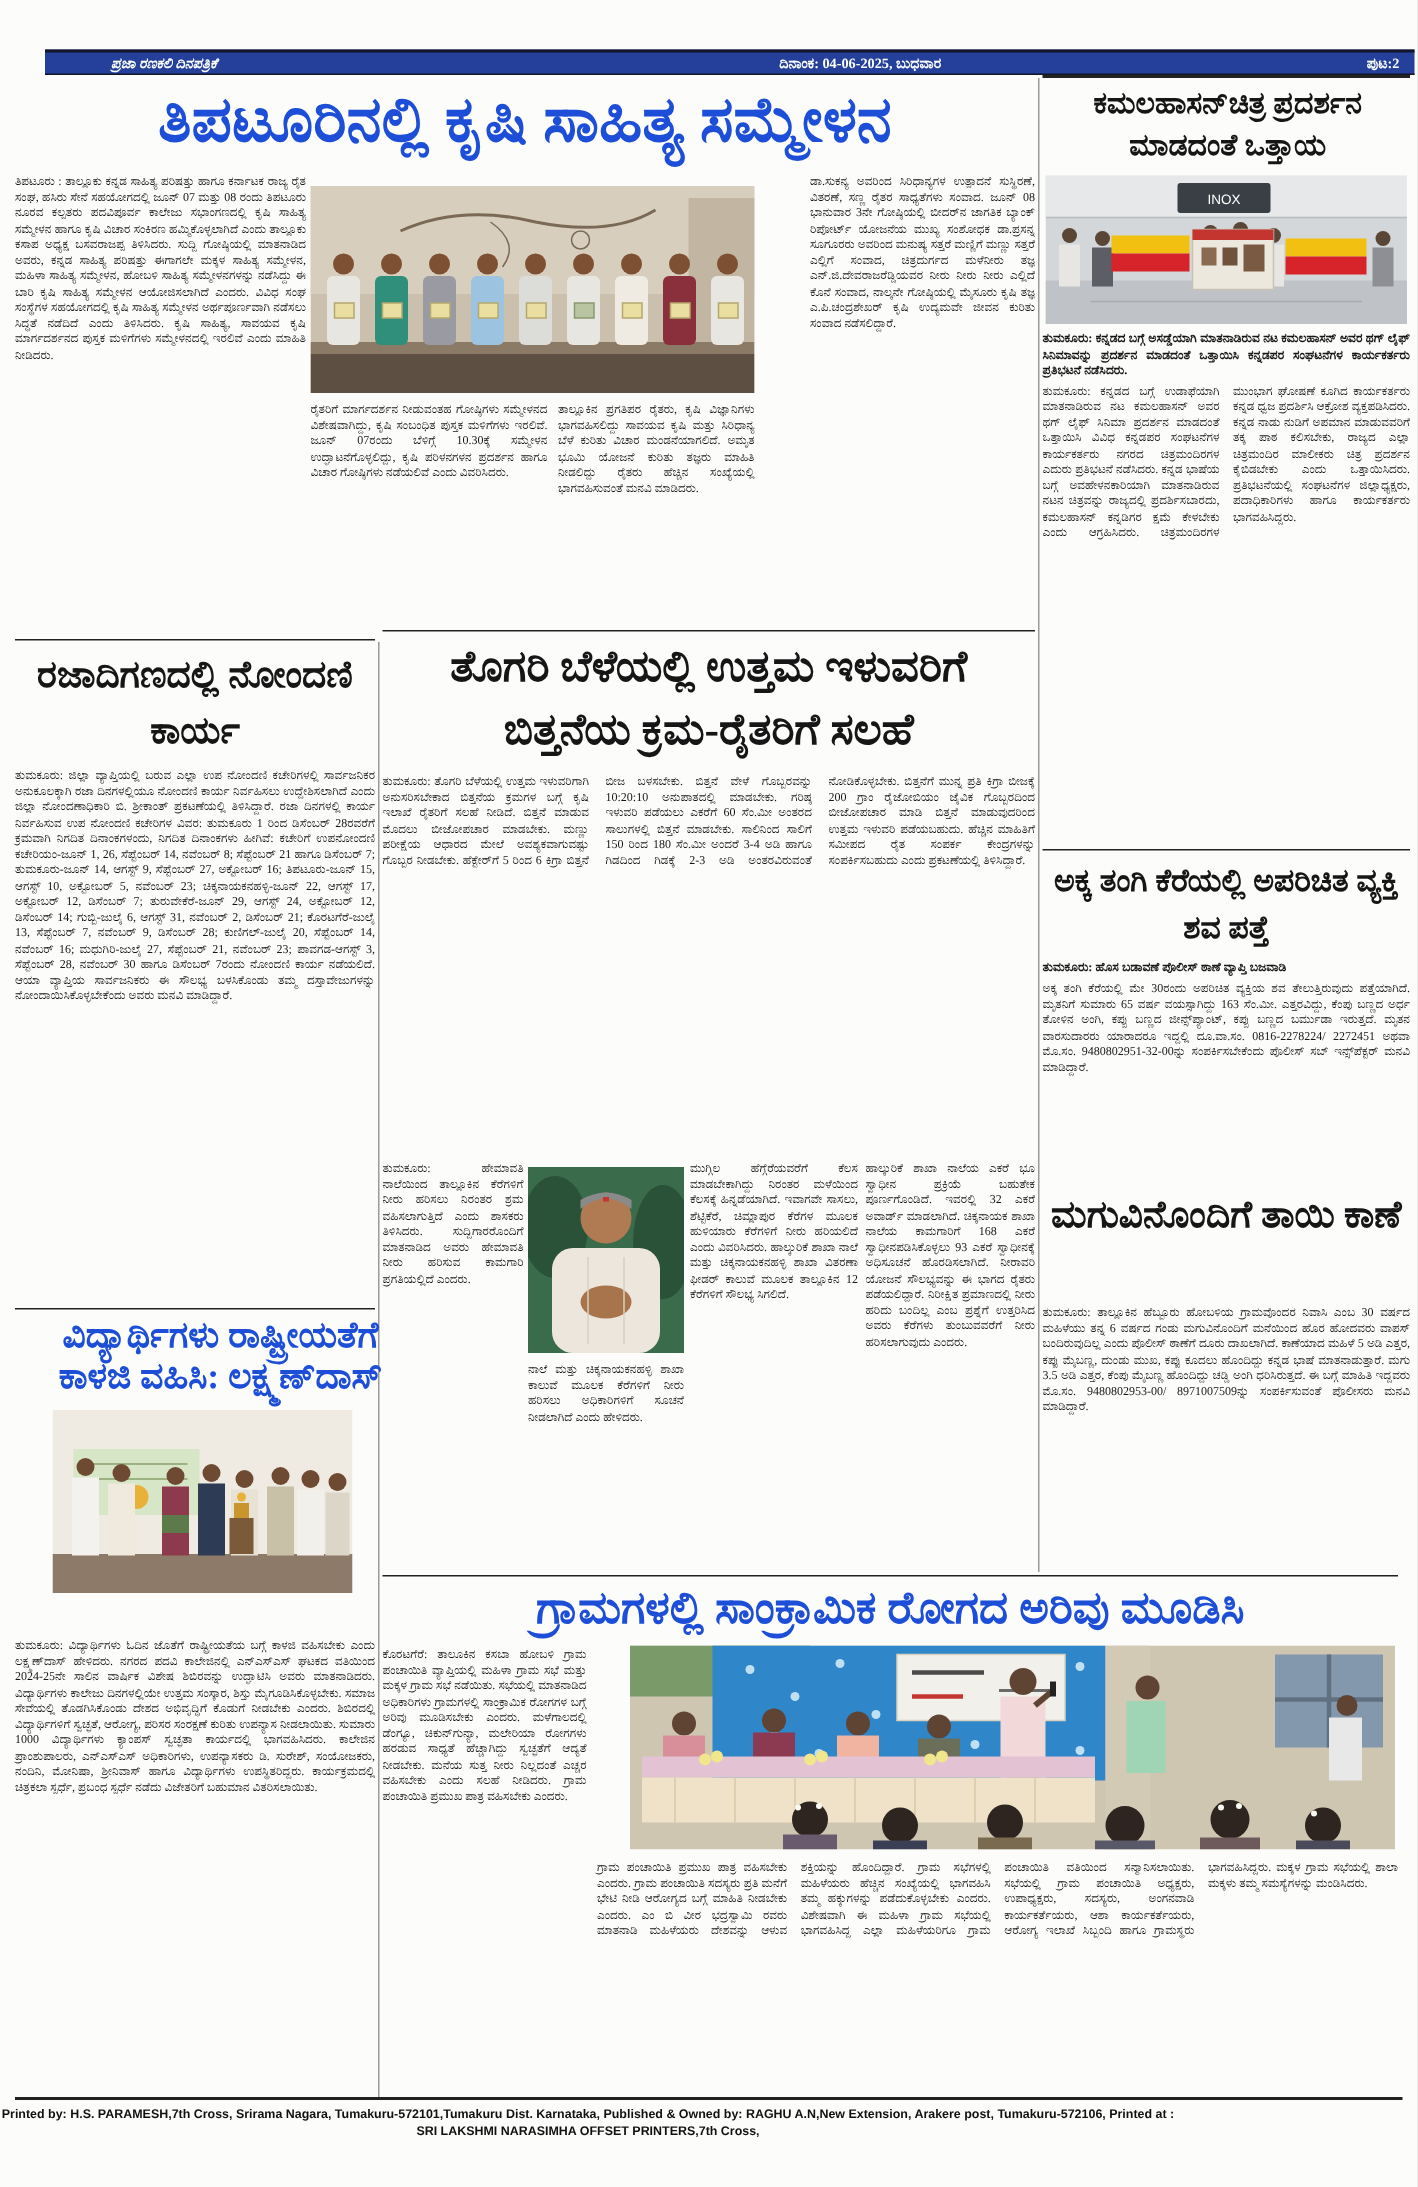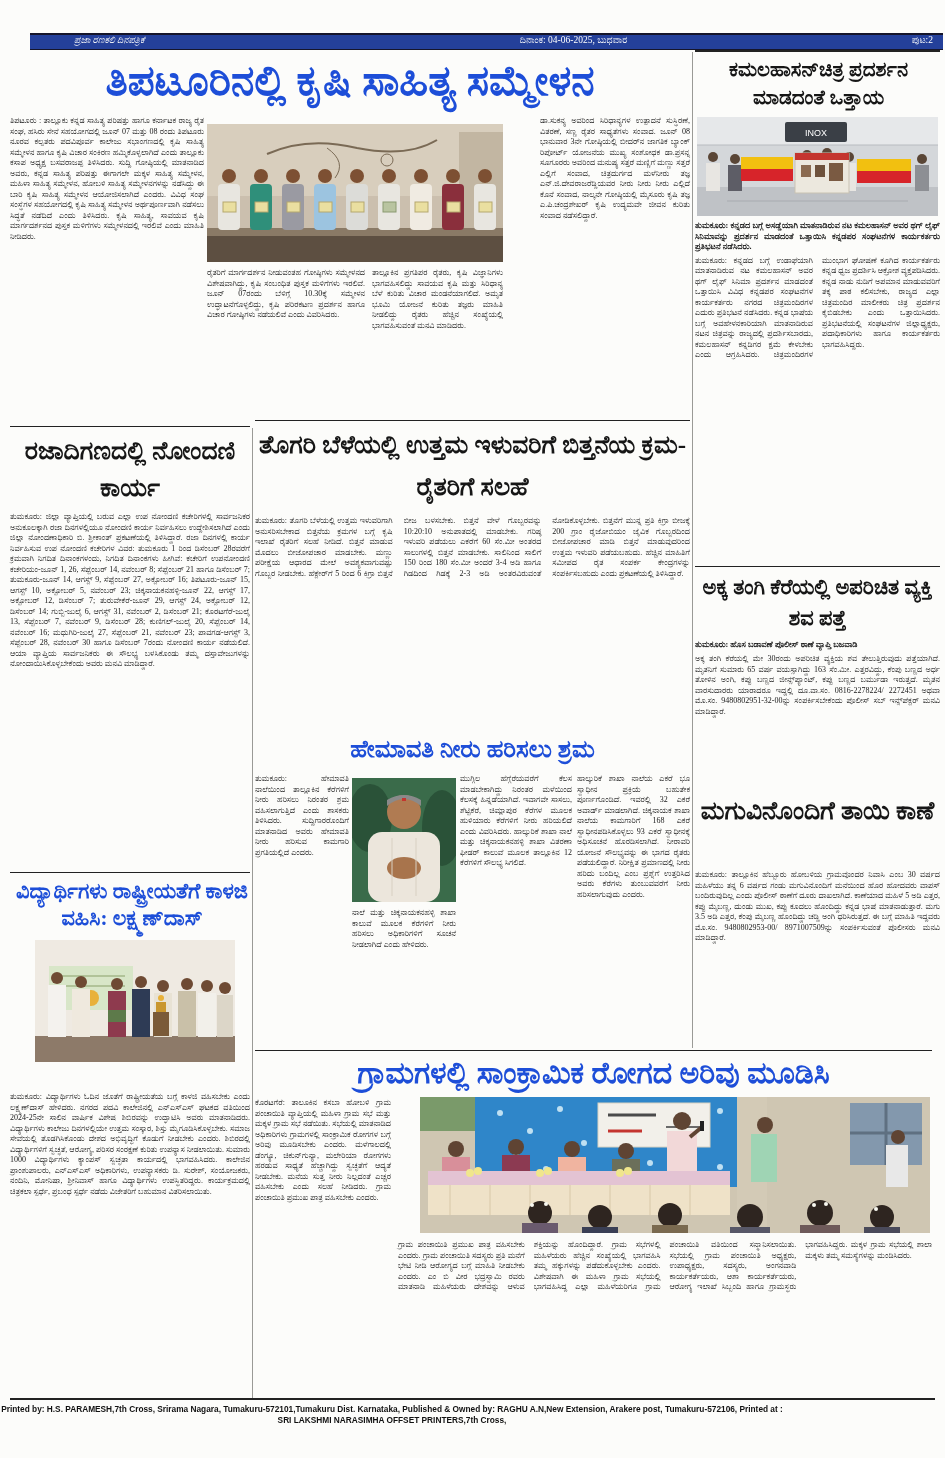--- a/index.html
+++ b/index.html
@@ -6,21 +6,21 @@
   .sheet{position:relative;width:945px;height:1458px;margin:0 auto;background:#fcfcfa;
          font-family:"Liberation Serif",serif;color:#161616;overflow:hidden}
   .abs{position:absolute;box-sizing:border-box}
   .bt{font-size:8px;line-height:10.5px;text-align:justify;word-break:break-word}
   .cap{font-weight:bold;font-size:8.2px;line-height:10.6px;text-align:justify}
   .hl{font-weight:bold;text-align:center}
   .red{color:#1d4ed8}
   .rule{background:#222}
   .vrule{background:#9a9a96;width:1px}
   .bar{background:#24409a;border-top:2px solid #15152a;border-bottom:1px solid #15152a;
-       color:#fff;display:flex;font-size:9.5px;font-weight:normal}
+       color:#fff;display:flex;align-items:center;font-size:9.5px;font-weight:bold}
   .bar .l{font-style:italic;padding-left:44px;flex:0 0 260px}
   .bar .c{flex:1;text-align:center}
   .bar .r{flex:0 0 120px;text-align:right;padding-right:10px}
   .cols2{column-count:2;column-gap:9px}
   .cols3{column-count:3;column-gap:11px}
   .cols4{column-count:4;column-gap:9px}
   .footer{font-family:"Liberation Sans",sans-serif;font-size:8.3px;font-weight:bold;
           text-align:center;line-height:11px;color:#111}
   svg{display:block}
 </style>
@@ -144,34 +144,33 @@
           </g>
         <g transform="translate(264,0)">
             <circle cx="14" cy="52" r="7" fill="#7d5033"></circle>
             <rect x="3" y="60" width="22" height="46" rx="4" fill="#e8e6e0"></rect>
             <rect x="8" y="78" width="13" height="10" fill="#eadfa0" stroke="#b5a86e"></rect>
           </g>
       </g>
     </svg>
   </div>
 
-  <div class="abs bt" style="left:207px;top:268px;width:158px;height:154px">ರೈತರಿಗೆ ಮಾರ್ಗದರ್ಶನ ನೀಡುವಂತಹ ಗೋಷ್ಠಿಗಳು ಸಮ್ಮೇಳನದ ವಿಶೇಷವಾಗಿದ್ದು, ಕೃಷಿ ಸಂಬಂಧಿತ ಪುಸ್ತಕ ಮಳಿಗೆಗಳು ಇರಲಿವೆ. ಜೂನ್ 07ರಂದು ಬೆಳಿಗ್ಗೆ 10.30ಕ್ಕೆ ಸಮ್ಮೇಳನ ಉದ್ಘಾಟನೆಗೊಳ್ಳಲಿದ್ದು, ಕೃಷಿ ಪರಿರಕಟಣ ಪ್ರದರ್ಶನ ಹಾಗೂ ವಿಚಾರ ಗೋಷ್ಠಿಗಳು ನಡೆಯಲಿವೆ ಎಂದು ವಿವರಿಸಿದರು.</div>
+  <div class="abs bt" style="left:207px;top:268px;width:158px;height:154px">ರೈತರಿಗೆ ಮಾರ್ಗದರ್ಶನ ನೀಡುವಂತಹ ಗೋಷ್ಠಿಗಳು ಸಮ್ಮೇಳನದ ವಿಶೇಷವಾಗಿದ್ದು, ಕೃಷಿ ಸಂಬಂಧಿತ ಪುಸ್ತಕ ಮಳಿಗೆಗಳು ಇರಲಿವೆ. ಜೂನ್ 07ರಂದು ಬೆಳಿಗ್ಗೆ 10.30ಕ್ಕೆ ಸಮ್ಮೇಳನ ಉದ್ಘಾಟನೆಗೊಳ್ಳಲಿದ್ದು, ಕೃಷಿ ಪರಿಳನಗಳನ ಪ್ರದರ್ಶನ ಹಾಗೂ ವಿಚಾರ ಗೋಷ್ಠಿಗಳು ನಡೆಯಲಿವೆ ಎಂದು ವಿವರಿಸಿದರು.</div>
   <div class="abs bt" style="left:372px;top:268px;width:131px;height:154px">ತಾಲ್ಲೂಕಿನ ಪ್ರಗತಿಪರ ರೈತರು, ಕೃಷಿ ವಿಜ್ಞಾನಿಗಳು ಭಾಗವಹಿಸಲಿದ್ದು ಸಾವಯವ ಕೃಷಿ ಮತ್ತು ಸಿರಿಧಾನ್ಯ ಬೆಳೆ ಕುರಿತು ವಿಚಾರ ಮಂಡನೆಯಾಗಲಿದೆ. ಅಮೃತ ಭೂಮಿ ಯೋಜನೆ ಕುರಿತು ತಜ್ಞರು ಮಾಹಿತಿ ನೀಡಲಿದ್ದು ರೈತರು ಹೆಚ್ಚಿನ ಸಂಖ್ಯೆಯಲ್ಲಿ ಭಾಗವಹಿಸುವಂತೆ ಮನವಿ ಮಾಡಿದರು.</div>
   <div class="abs bt" style="left:540px;top:116px;width:150px;height:306px">ಡಾ.ಸುಕನ್ಯ ಅವರಿಂದ ಸಿರಿಧಾನ್ಯಗಳ ಉತ್ಪಾದನೆ ಸುಸ್ಥಿರಣೆ, ವಿತರಣೆ, ಸಣ್ಣ ರೈತರ ಸಾಧ್ಯತೆಗಳು ಸಂವಾದ. ಜೂನ್ 08 ಭಾನುವಾರ 3ನೇ ಗೋಷ್ಠಿಯಲ್ಲಿ ಬೀದರ್‌ನ ಜಾಗತಿಕ ಬ್ಯಾಂಕ್ ರಿಪೋರ್ಟ್ ಯೋಜನೆಯ ಮುಖ್ಯ ಸಂಶೋಧಕ ಡಾ.ಪ್ರಸನ್ನ ಸೂಗೂರರು ಅವರಿಂದ ಮನುಷ್ಯ ಸತ್ತರೆ ಮಣ್ಣಿಗೆ ಮಣ್ಣು ಸತ್ತರೆ ಎಲ್ಲಿಗೆ ಸಂವಾದ, ಚಿತ್ರದುರ್ಗದ ಮಳೆನೀರು ತಜ್ಞ ಎನ್.ಜಿ.ದೇವರಾಜರೆಡ್ಡಿಯವರ ನೀರು ನೀರು ನೀರು ಎಲ್ಲಿದೆ ಕೊನೆ ಸಂವಾದ, ನಾಲ್ಕನೇ ಗೋಷ್ಠಿಯಲ್ಲಿ ಮೈಸೂರು ಕೃಷಿ ತಜ್ಞ ಎ.ಪಿ.ಚಂದ್ರಶೇಖರ್ ಕೃಷಿ ಉದ್ಯಮವೇ ಜೀವನ ಕುರಿತು ಸಂವಾದ ನಡೆಸಲಿದ್ದಾರೆ.</div>
 
   <div class="abs rule" style="left:10px;top:426px;width:240px;height:1px"></div>
   <div class="abs rule" style="left:255px;top:420px;width:435px;height:1px"></div>
 
   <div class="abs hl" style="left:10px;top:432px;width:240px;height:76px;font-size:25px;line-height:37px">ರಜಾದಿಗಣದಲ್ಲಿ ನೋಂದಣಿ ಕಾರ್ಯ</div>
   <div class="abs bt" style="left:10px;top:512px;width:240px;height:356px">ತುಮಕೂರು: ಜಿಲ್ಲಾ ವ್ಯಾಪ್ತಿಯಲ್ಲಿ ಬರುವ ಎಲ್ಲಾ ಉಪ ನೋಂದಣಿ ಕಚೇರಿಗಳಲ್ಲಿ ಸಾರ್ವಜನಿಕರ ಅನುಕೂಲಕ್ಕಾಗಿ ರಜಾ ದಿನಗಳಲ್ಲಿಯೂ ನೋಂದಣಿ ಕಾರ್ಯ ನಿರ್ವಹಿಸಲು ಉದ್ದೇಶಿಸಲಾಗಿದೆ ಎಂದು ಜಿಲ್ಲಾ ನೋಂದಣಾಧಿಕಾರಿ ಬಿ. ಶ್ರೀಕಾಂತ್ ಪ್ರಕಟಣೆಯಲ್ಲಿ ತಿಳಿಸಿದ್ದಾರೆ. ರಜಾ ದಿನಗಳಲ್ಲಿ ಕಾರ್ಯ ನಿರ್ವಹಿಸುವ ಉಪ ನೋಂದಣಿ ಕಚೇರಿಗಳ ವಿವರ: ತುಮಕೂರು 1 ರಿಂದ ಡಿಸೆಂಬರ್ 28ರವರೆಗೆ ಕ್ರಮವಾಗಿ ನಿಗದಿತ ದಿನಾಂಕಗಳಂದು, ನಿಗದಿತ ದಿನಾಂಕಗಳು ಹೀಗಿವೆ: ಕಚೇರಿಗೆ ಉಪನೋಂದಣಿ ಕಚೇರಿಯಂ-ಜೂನ್ 1, 26, ಸೆಪ್ಟೆಂಬರ್ 14, ನವೆಂಬರ್ 8; ಸೆಪ್ಟೆಂಬರ್ 21 ಹಾಗೂ ಡಿಸೆಂಬರ್ 7; ತುಮಕೂರು-ಜೂನ್ 14, ಆಗಸ್ಟ್ 9, ಸೆಪ್ಟೆಂಬರ್ 27, ಅಕ್ಟೋಬರ್ 16; ತಿಪಟೂರು-ಜೂನ್ 15, ಆಗಸ್ಟ್ 10, ಅಕ್ಟೋಬರ್ 5, ನವೆಂಬರ್ 23; ಚಿಕ್ಕನಾಯಕನಹಳ್ಳಿ-ಜೂನ್ 22, ಆಗಸ್ಟ್ 17, ಅಕ್ಟೋಬರ್ 12, ಡಿಸೆಂಬರ್ 7; ತುರುವೇಕೆರೆ-ಜೂನ್ 29, ಆಗಸ್ಟ್ 24, ಅಕ್ಟೋಬರ್ 12, ಡಿಸೆಂಬರ್ 14; ಗುಬ್ಬಿ-ಜುಲೈ 6, ಆಗಸ್ಟ್ 31, ನವೆಂಬರ್ 2, ಡಿಸೆಂಬರ್ 21; ಕೊರಟಗೆರೆ-ಜುಲೈ 13, ಸೆಪ್ಟೆಂಬರ್ 7, ನವೆಂಬರ್ 9, ಡಿಸೆಂಬರ್ 28; ಕುಣಿಗಲ್-ಜುಲೈ 20, ಸೆಪ್ಟೆಂಬರ್ 14, ನವೆಂಬರ್ 16; ಮಧುಗಿರಿ-ಜುಲೈ 27, ಸೆಪ್ಟೆಂಬರ್ 21, ನವೆಂಬರ್ 23; ಪಾವಗಡ-ಆಗಸ್ಟ್ 3, ಸೆಪ್ಟೆಂಬರ್ 28, ನವೆಂಬರ್ 30 ಹಾಗೂ ಡಿಸೆಂಬರ್ 7ರಂದು ನೋಂದಣಿ ಕಾರ್ಯ ನಡೆಯಲಿದೆ. ಆಯಾ ವ್ಯಾಪ್ತಿಯ ಸಾರ್ವಜನಿಕರು ಈ ಸೌಲಭ್ಯ ಬಳಸಿಕೊಂಡು ತಮ್ಮ ದಸ್ತಾವೇಜುಗಳನ್ನು ನೋಂದಾಯಿಸಿಕೊಳ್ಳಬೇಕೆಂದು ಅವರು ಮನವಿ ಮಾಡಿದ್ದಾರೆ.</div>
 
-  <div class="abs hl" style="left:255px;top:424px;width:435px;height:86px;font-size:25px;line-height:42px">ತೊಗರಿ ಬೆಳೆಯಲ್ಲಿ ಉತ್ತಮ ಇಳುವರಿಗೆ ಬಿತ್ತನೆಯ ಕ್ರಮ-ರೈತರಿಗೆ ಸಲಹೆ</div>
+  <div class="abs hl" style="left:255px;top:424px;width:435px;height:86px;font-size:29px;line-height:42px">ತೊಗರಿ ಬೆಳೆಯಲ್ಲಿ ಉತ್ತಮ ಇಳುವರಿಗೆ ಬಿತ್ತನೆಯ ಕ್ರಮ-ರೈತರಿಗೆ ಸಲಹೆ</div>
   <div class="abs bt cols3" style="left:255px;top:516px;width:435px;height:212px">ತುಮಕೂರು: ತೊಗರಿ ಬೆಳೆಯಲ್ಲಿ ಉತ್ತಮ ಇಳುವರಿಗಾಗಿ ಅನುಸರಿಸಬೇಕಾದ ಬಿತ್ತನೆಯ ಕ್ರಮಗಳ ಬಗ್ಗೆ ಕೃಷಿ ಇಲಾಖೆ ರೈತರಿಗೆ ಸಲಹೆ ನೀಡಿದೆ. ಬಿತ್ತನೆ ಮಾಡುವ ಮೊದಲು ಬೀಜೋಪಚಾರ ಮಾಡಬೇಕು. ಮಣ್ಣು ಪರೀಕ್ಷೆಯ ಆಧಾರದ ಮೇಲೆ ಅವಶ್ಯಕವಾಗುವಷ್ಟು ಗೊಬ್ಬರ ನೀಡಬೇಕು. ಹೆಕ್ಟೇರ್‌ಗೆ 5 ರಿಂದ 6 ಕಿಗ್ರಾ ಬಿತ್ತನೆ ಬೀಜ ಬಳಸಬೇಕು. ಬಿತ್ತನೆ ವೇಳೆ ಗೊಬ್ಬರವನ್ನು 10:20:10 ಅನುಪಾತದಲ್ಲಿ ಮಾಡಬೇಕು. ಗರಿಷ್ಠ ಇಳುವರಿ ಪಡೆಯಲು ಎಕರೆಗೆ 60 ಸೆಂ.ಮೀ ಅಂತರದ ಸಾಲುಗಳಲ್ಲಿ ಬಿತ್ತನೆ ಮಾಡಬೇಕು. ಸಾಲಿನಿಂದ ಸಾಲಿಗೆ 150 ರಿಂದ 180 ಸೆಂ.ಮೀ ಅಂದರೆ 3-4 ಅಡಿ ಹಾಗೂ ಗಿಡದಿಂದ ಗಿಡಕ್ಕೆ 2-3 ಅಡಿ ಅಂತರವಿರುವಂತೆ ನೋಡಿಕೊಳ್ಳಬೇಕು. ಬಿತ್ತನೆಗೆ ಮುನ್ನ ಪ್ರತಿ ಕಿಗ್ರಾ ಬೀಜಕ್ಕೆ 200 ಗ್ರಾಂ ರೈಜೋಬಿಯಂ ಜೈವಿಕ ಗೊಬ್ಬರದಿಂದ ಬೀಜೋಪಚಾರ ಮಾಡಿ ಬಿತ್ತನೆ ಮಾಡುವುದರಿಂದ ಉತ್ತಮ ಇಳುವರಿ ಪಡೆಯಬಹುದು. ಹೆಚ್ಚಿನ ಮಾಹಿತಿಗೆ ಸಮೀಪದ ರೈತ ಸಂಪರ್ಕ ಕೇಂದ್ರಗಳನ್ನು ಸಂಪರ್ಕಿಸಬಹುದು ಎಂದು ಪ್ರಕಟಣೆಯಲ್ಲಿ ತಿಳಿಸಿದ್ದಾರೆ.</div>
 
-  <div class="abs hl red" style="left:255px;top:734px;width:435px;height:32px;font-size:24px;line-height:30px">ಹೇಮಾವತಿ ನೀರು ಹರಿಸಲು ಶ್ರಮ</div>
 
   <div class="abs bt" style="left:255px;top:774px;width:94px;height:274px">ತುಮಕೂರು: ಹೇಮಾವತಿ ನಾಲೆಯಿಂದ ತಾಲ್ಲೂಕಿನ ಕೆರೆಗಳಿಗೆ ನೀರು ಹರಿಸಲು ನಿರಂತರ ಶ್ರಮ ವಹಿಸಲಾಗುತ್ತಿದೆ ಎಂದು ಶಾಸಕರು ತಿಳಿಸಿದರು. ಸುದ್ದಿಗಾರರೊಂದಿಗೆ ಮಾತನಾಡಿದ ಅವರು ಹೇಮಾವತಿ ನೀರು ಹರಿಸುವ ಕಾಮಗಾರಿ ಪ್ರಗತಿಯಲ್ಲಿದೆ ಎಂದರು.</div>
   <div class="abs" style="left:352px;top:778px;width:104px;height:124px">
     <svg width="104" height="124" viewBox="0 0 104 124">
       <rect width="104" height="124" fill="#3a6b4a"></rect>
       <ellipse cx="18" cy="40" rx="22" ry="34" fill="#2a5238"></ellipse>
       <ellipse cx="90" cy="50" rx="20" ry="38" fill="#2a5238"></ellipse>
       <rect x="16" y="54" width="72" height="70" rx="14" fill="#ece6dc"></rect>
       <circle cx="52" cy="34" r="17" fill="#b07b52"></circle>
       <path d="M35 28 q17 -14 34 0 l0 -6 q-17 -10 -34 0 z" fill="#8a8a8a"></path>
@@ -187,21 +186,21 @@
 
   <div class="abs rule" style="left:695px;top:566px;width:245px;height:1px"></div>
   <div class="abs hl" style="left:695px;top:572px;width:245px;height:64px;font-size:21px;line-height:31px">ಅಕ್ಕ ತಂಗಿ ಕೆರೆಯಲ್ಲಿ ಅಪರಿಚಿತ ವ್ಯಕ್ತಿ ಶವ ಪತ್ತೆ</div>
   <div class="abs cap" style="left:695px;top:640px;width:245px;height:12px">ತುಮಕೂರು: ಹೊಸ ಬಡಾವಣೆ ಪೊಲೀಸ್ ಠಾಣೆ ವ್ಯಾಪ್ತಿ ಬಜವಾಡಿ</div>
   <div class="abs bt" style="left:695px;top:654px;width:245px;height:132px">ಅಕ್ಕ ತಂಗಿ ಕೆರೆಯಲ್ಲಿ ಮೇ 30ರಂದು ಅಪರಿಚಿತ ವ್ಯಕ್ತಿಯ ಶವ ತೇಲುತ್ತಿರುವುದು ಪತ್ತೆಯಾಗಿದೆ. ಮೃತನಿಗೆ ಸುಮಾರು 65 ವರ್ಷ ವಯಸ್ಸಾಗಿದ್ದು 163 ಸೆಂ.ಮೀ. ಎತ್ತರವಿದ್ದು, ಕೆಂಪು ಬಣ್ಣದ ಅರ್ಧ ತೋಳಿನ ಅಂಗಿ, ಕಪ್ಪು ಬಣ್ಣದ ಜೀನ್ಸ್‌ಪ್ಯಾಂಟ್, ಕಪ್ಪು ಬಣ್ಣದ ಬರ್ಮುಡಾ ಇರುತ್ತದೆ. ಮೃತನ ವಾರಸುದಾರರು ಯಾರಾದರೂ ಇದ್ದಲ್ಲಿ ದೂ.ವಾ.ಸಂ. 0816-2278224/ 2272451 ಅಥವಾ ಮೊ.ಸಂ. 9480802951-32-00ನ್ನು ಸಂಪರ್ಕಿಸಬೇಕೆಂದು ಪೊಲೀಸ್ ಸಬ್ ಇನ್ಸ್‌ಪೆಕ್ಟರ್ ಮನವಿ ಮಾಡಿದ್ದಾರೆ.</div>
 
   <div class="abs hl" style="left:695px;top:794px;width:245px;height:70px;font-size:25px;line-height:34px">ಮಗುವಿನೊಂದಿಗೆ ತಾಯಿ ಕಾಣೆ</div>
   <div class="abs bt" style="left:695px;top:870px;width:245px;height:178px">ತುಮಕೂರು: ತಾಲ್ಲೂಕಿನ ಹೆಬ್ಬೂರು ಹೋಬಳಿಯ ಗ್ರಾಮವೊಂದರ ನಿವಾಸಿ ಎಂಬ 30 ವರ್ಷದ ಮಹಿಳೆಯು ತನ್ನ 6 ವರ್ಷದ ಗಂಡು ಮಗುವಿನೊಂದಿಗೆ ಮನೆಯಿಂದ ಹೊರ ಹೋದವರು ವಾಪಸ್ ಬಂದಿರುವುದಿಲ್ಲ ಎಂದು ಪೊಲೀಸ್ ಠಾಣೆಗೆ ದೂರು ದಾಖಲಾಗಿದೆ. ಕಾಣೆಯಾದ ಮಹಿಳೆ 5 ಅಡಿ ಎತ್ತರ, ಕಪ್ಪು ಮೈಬಣ್ಣ, ದುಂಡು ಮುಖ, ಕಪ್ಪು ಕೂದಲು ಹೊಂದಿದ್ದು ಕನ್ನಡ ಭಾಷೆ ಮಾತನಾಡುತ್ತಾರೆ. ಮಗು 3.5 ಅಡಿ ಎತ್ತರ, ಕೆಂಪು ಮೈಬಣ್ಣ ಹೊಂದಿದ್ದು ಚಡ್ಡಿ ಅಂಗಿ ಧರಿಸಿರುತ್ತದೆ. ಈ ಬಗ್ಗೆ ಮಾಹಿತಿ ಇದ್ದವರು ಮೊ.ಸಂ. 9480802953-00/ 8971007509ನ್ನು ಸಂಪರ್ಕಿಸುವಂತೆ ಪೊಲೀಸರು ಮನವಿ ಮಾಡಿದ್ದಾರೆ.</div>
 
   <div class="abs rule" style="left:10px;top:872px;width:240px;height:1px"></div>
-  <div class="abs hl red" style="left:12px;top:878px;width:240px;height:56px;font-size:21px;line-height:27px">ವಿದ್ಯಾರ್ಥಿಗಳು ರಾಷ್ಟ್ರೀಯತೆಗೆ ಕಾಳಜಿ ವಹಿಸಿ: ಲಕ್ಷ್ಮಣ್‌ದಾಸ್</div>
+  <div class="abs hl red" style="left:27px;top:878px;width:240px;height:56px;font-size:24px;line-height:27px">ವಿದ್ಯಾರ್ಥಿಗಳು ರಾಷ್ಟ್ರೀಯತೆಗೆ ಕಾಳಜಿ ವಹಿಸಿ: ಲಕ್ಷ್ಮಣ್‌ದಾಸ್</div>
   <div class="abs" style="left:35px;top:940px;width:200px;height:122px">
     <svg width="200" height="122" viewBox="0 0 200 122">
       <rect width="200" height="122" fill="#efeae2"></rect>
       <rect x="14" y="26" width="84" height="44" fill="#d8e6c8"></rect>
       <line x1="20" y1="36" x2="90" y2="36" stroke="#8aa06a"></line>
       <line x1="20" y1="46" x2="90" y2="46" stroke="#8aa06a"></line>
       <circle cx="56" cy="58" r="8" fill="#e8b13a"></circle>
       <rect x="0" y="96" width="200" height="26" fill="#8d7a69"></rect>
       <g>
         <circle cx="22" cy="38" r="6" fill="#6e4a33"></circle>

